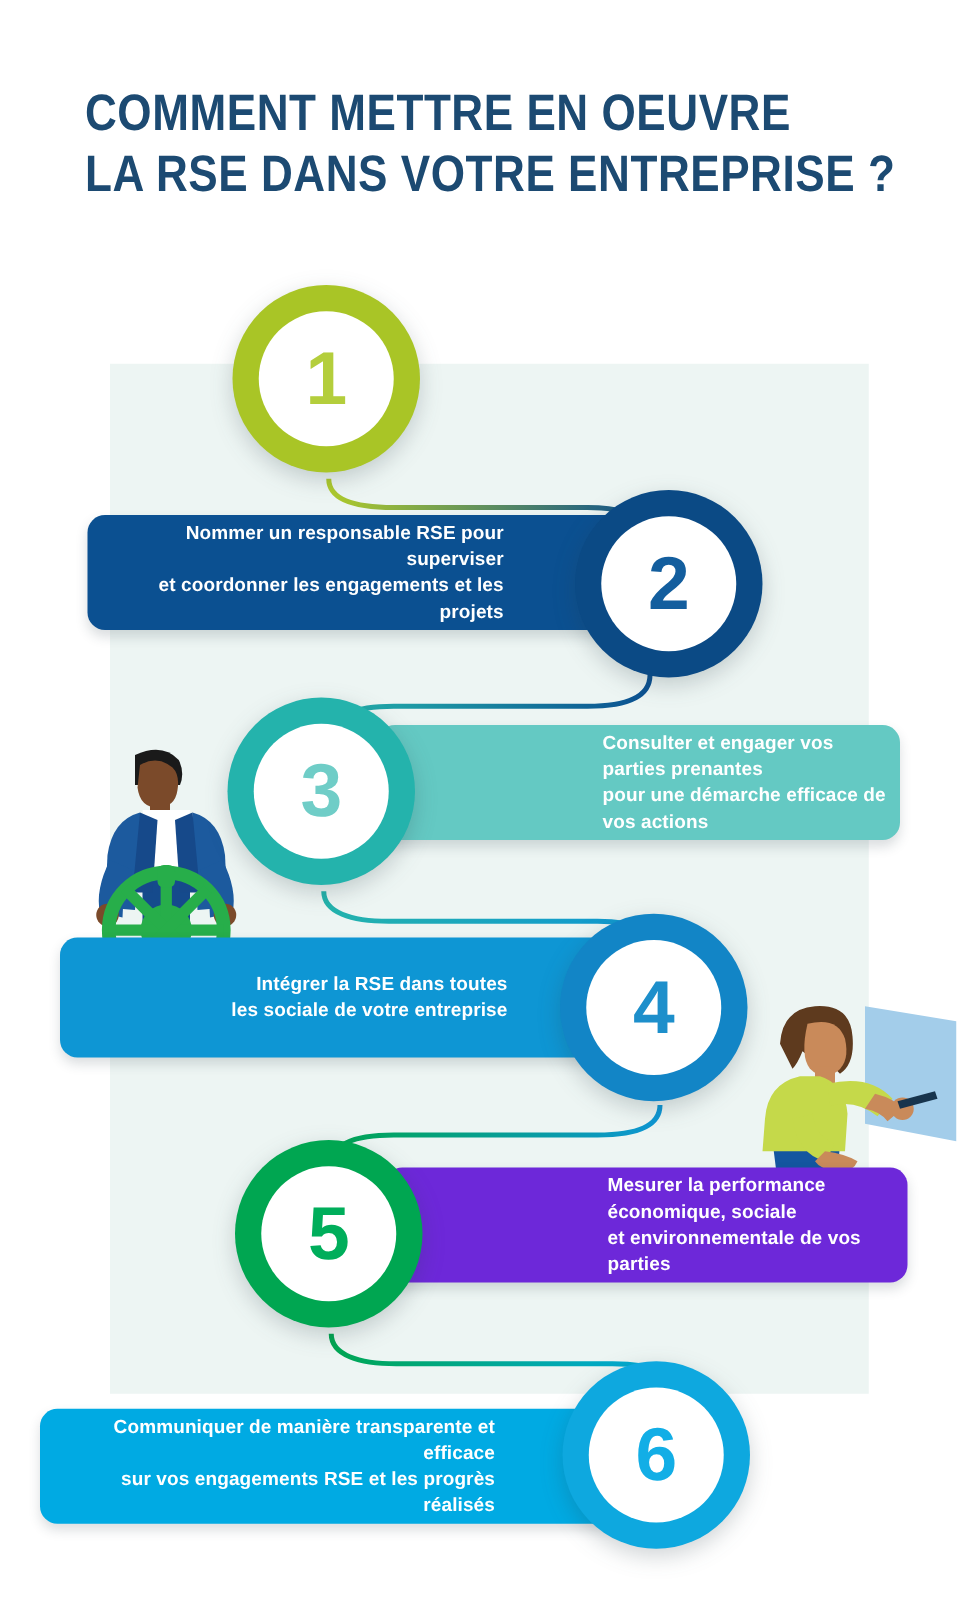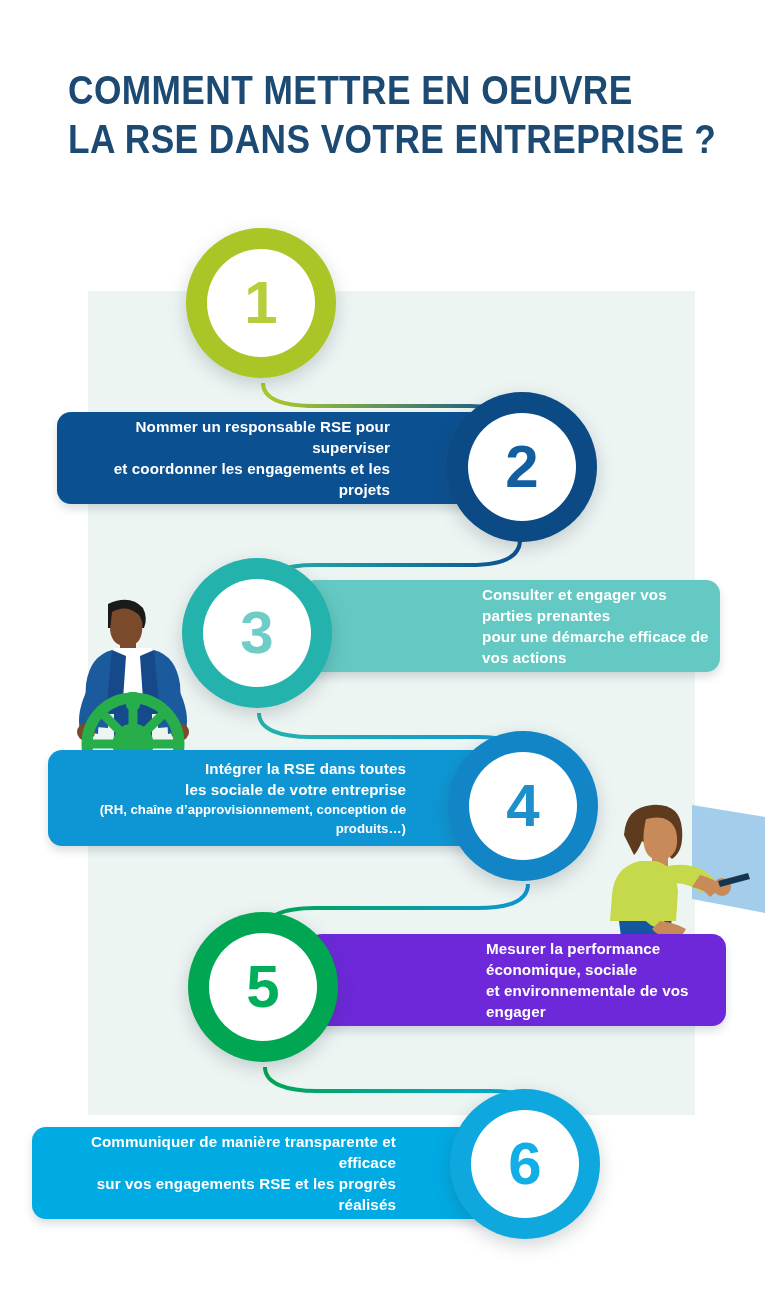--- a/index.html
+++ b/index.html
@@ -73,21 +73,21 @@
   }
 
   
   
   #step1{ left:186px; top:228px; width:545px; height:155px; }
   #step1 .circle{ left:0; }
   #step1 .bar{ left:120px; top:20px; width:425px;
                padding-left:182px; padding-right:22px; }
 
   
-  #step2{ left:57px; top:390px; width:540px; height:150px; }
+  #step2{ left:70px; top:390px; width:540px; height:150px; }
   #step2 .circle{ right:0; top:2px; }
   #step2 .bar{ left:0; top:22px; width:455px;
                padding-left:22px; padding-right:122px;
                justify-content:flex-end; text-align:right; }
 
   
   #step3{ left:182px; top:558px; width:538px; height:155px; }
   #step3 .circle{ left:0; }
   #step3 .bar{ left:120px; top:22px; width:418px;
                padding-left:180px; padding-right:4px; }
@@ -248,35 +248,34 @@
       <span class="num" style="color:#6FCDC7;">3</span>
     </div>
   </div>
 </div>
 
 <div class="step" id="step4">
   <div class="bar" style="background:#0E96D4;">
     <span class="bar-text">
       <span>Intégrer la RSE dans toutes</span><br>
       <span>les sociale de votre entreprise</span>
-      <span class="bar-sub">(RH, chaîne d’approvisionnement, conception de produits…)</span>
     </span>
   </div>
   <div class="circle" style="background:#1285C6;">
     <div class="circle-inner">
       <span class="num" style="color:#1D8FCB;">4</span>
     </div>
   </div>
 </div>
 
 <div class="step" id="step5">
   <div class="bar" style="background:#6d28d9;">
     <span class="bar-text">
       <span>Mesurer la performance économique, sociale</span><br>
-      <span>et environnementale de vos engager</span>
+      <span>et environnementale de vos parties</span>
     </span>
   </div>
   <div class="circle" style="background:#00A651;">
     <div class="circle-inner">
       <span class="num" style="color:#00AE5B;">5</span>
     </div>
   </div>
 </div>
 
 <div class="step" id="step6">

